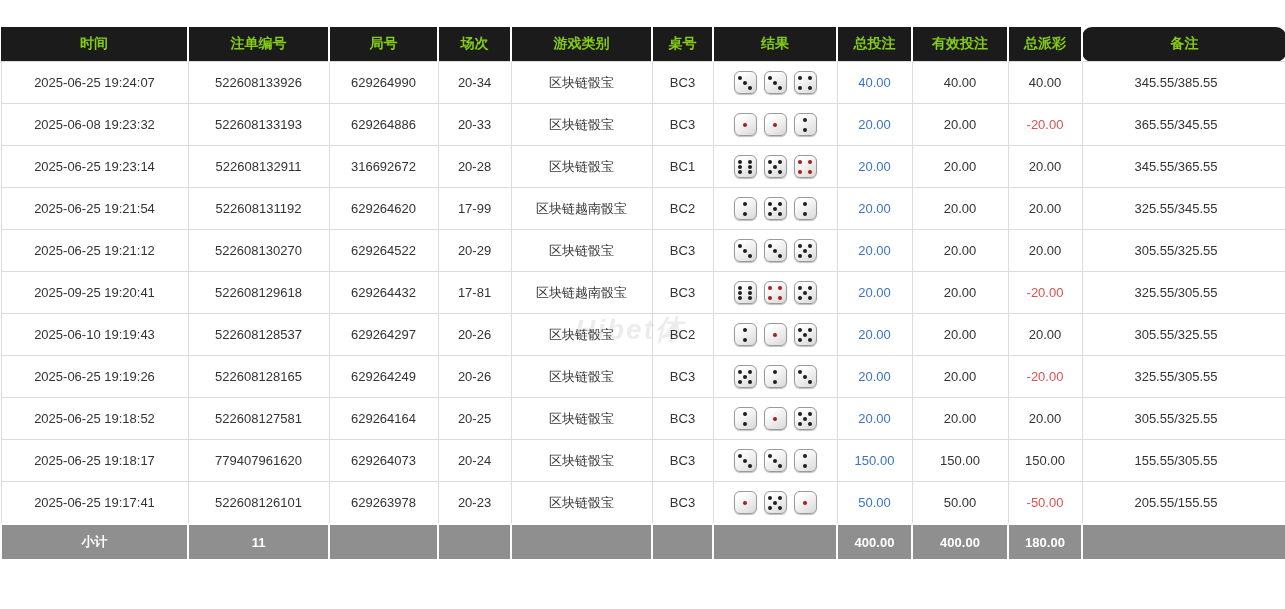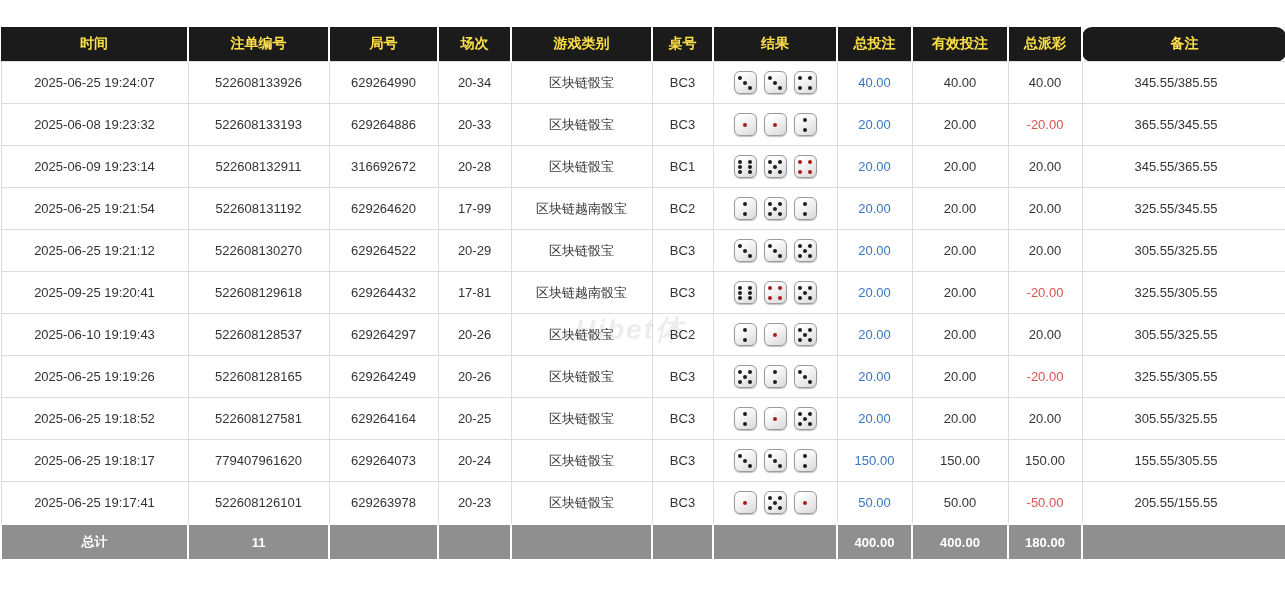--- a/index.html
+++ b/index.html
@@ -1,20 +1,20 @@
 <!DOCTYPE html>
 <html><head>
 <meta charset="utf-8">
 <style>
   html,body{margin:0;padding:0;background:#fff;}
   body{width:1285px;height:609px;font-family:"Liberation Sans","DejaVu Sans",sans-serif;overflow:hidden;}
   .report-wrap{position:relative;margin-top:27px;}
   table{width:1285px;border-collapse:collapse;table-layout:fixed;}
   thead th{
-    background:#1b1b1b;color:#fde047;font-weight:bold;font-size:14px;
+    background:#1b1b1b;color:#84cc16;font-weight:bold;font-size:14px;
     height:34px;text-align:center;border-right:2px solid #fff;padding:0;
   }
   thead th:last-child{border-right:none;border-radius:10px;}
   tbody td{
     border:1px solid #dcdcdc;height:41px;text-align:center;
     font-size:13px;color:#333;background:#fff;padding:0 4px;
   }
   tbody td.cell-remark{padding-right:20px;}
   tbody td.cell-total-bet{color:#3a74c4;}
   tbody td.neg{color:#d9534f;}
@@ -165,21 +165,21 @@
                 <span></span>
               </span>
             </span>
           </td>
           <td class="cell-total-bet">20.00</td>
           <td>20.00</td>
           <td class="neg">-20.00</td>
           <td class="cell-remark">365.55/345.55</td>
         </tr>
         <tr>
-          <td>2025-06-09 19:23:14</td>
+          <td>2025-06-25 19:23:14</td>
           <td>522608132911</td>
           <td>316692672</td>
           <td>20-28</td>
           <td>区块链骰宝</td>
           <td>BC1</td>
           <td>
             <span class="dice-wrap">
               <span class="die">
                 <span class="pip black"></span>
                 <span></span>
@@ -608,21 +608,21 @@
             </span>
           </td>
           <td class="cell-total-bet">50.00</td>
           <td>50.00</td>
           <td class="neg">-50.00</td>
           <td class="cell-remark">205.55/155.55</td>
         </tr>
       </tbody>
     <tfoot>
         <tr>
-          <td>总计</td>
+          <td>小计</td>
           <td>11</td>
           <td></td>
           <td></td>
           <td></td>
           <td></td>
           <td></td>
           <td>400.00</td>
           <td>400.00</td>
           <td>180.00</td>
           <td></td>

